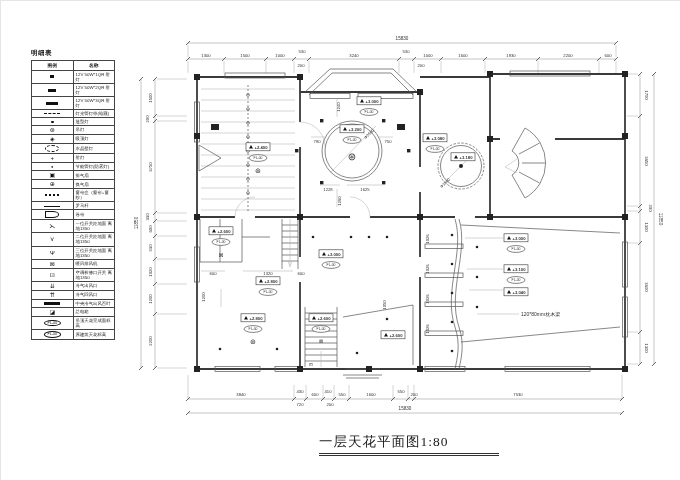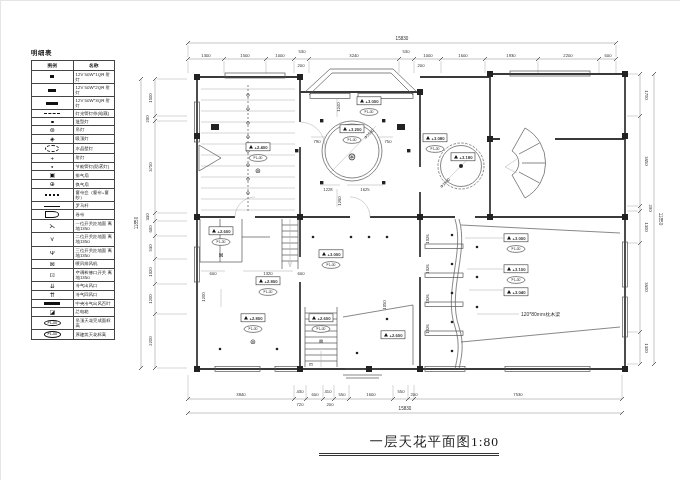--- a/index.html
+++ b/index.html
@@ -40,21 +40,21 @@
   .note{font-size:5px;}
   .wall{stroke:#3a3a3a;stroke-width:1.8;fill:none;}
   .wthin{stroke:#555;stroke-width:.7;fill:none;}
   .lite{stroke:#aaa;stroke-width:.5;fill:none;}
   .dim{stroke:#8a8a8a;stroke-width:.5;fill:none;}
   .tick{stroke:#444;stroke-width:.8;fill:none;}
   .embox{fill:#fff;stroke:#333;stroke-width:.6;}
   .emov{fill:#fff;stroke:#333;stroke-width:.6;}
   .col{fill:#222;stroke:none;}
   
-  #ptitle{position:absolute;left:318px;top:432px;width:180px;text-align:right;
+  #ptitle{position:absolute;left:318px;top:432px;width:180px;text-align:left;
           font-family:"Liberation Serif",serif;font-size:13.5px;color:#1a1a1a;
           border-bottom:3px double #333;padding-bottom:2px;letter-spacing:1px;}
 </style>
 </head>
 <body>
 
 <div id="sheet">
 
   <div id="legend">
     <div class="ttl">明细表</div>

